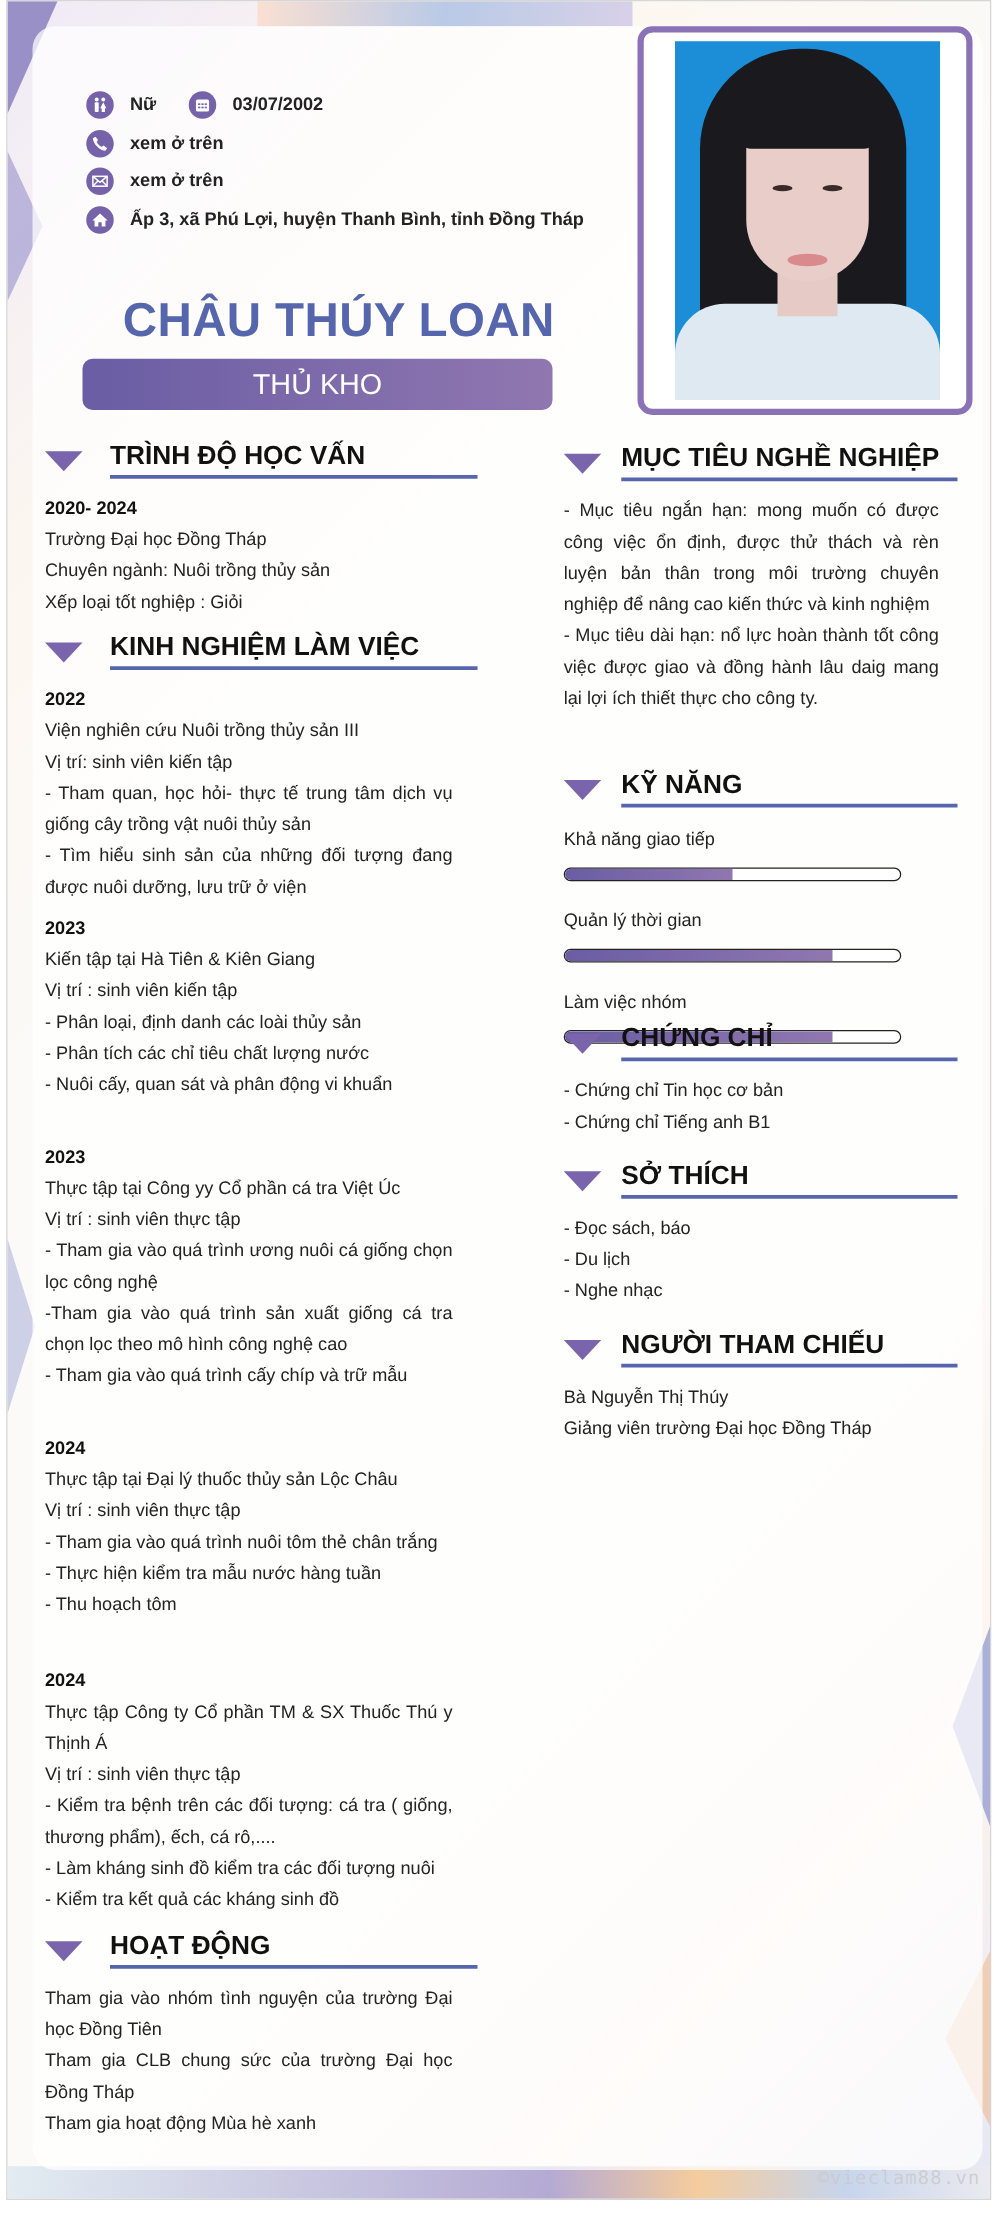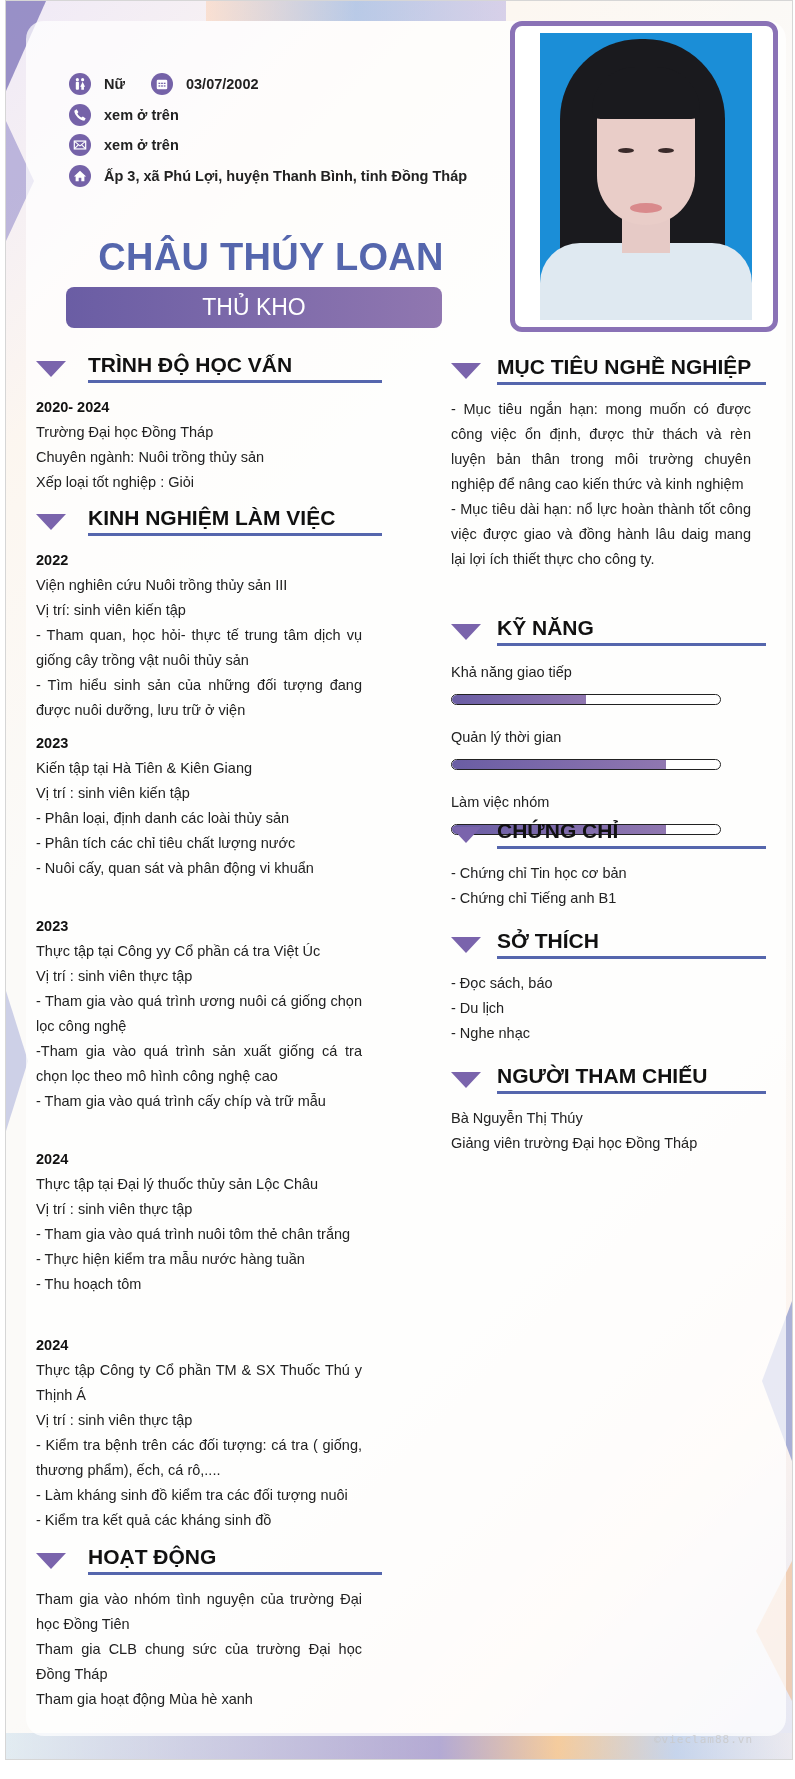--- a/index.html
+++ b/index.html
@@ -57,21 +57,21 @@
   .txt { font-size: 14.5px; line-height: 25px; color: #222; }
   .txt.j { text-align: justify; }
   .yr { font-weight: bold; font-size: 14.5px; line-height: 25px; color: #111; }
   .blk { margin-top: 8px; }
   .blk.big { margin-top: 33px; }
 
   .skill-label { font-size: 14.5px; line-height: 20px; margin-top: 10px; }
   .bar { margin-top: 12px; width: 270px; height: 11px; border: 1.3px solid #222; border-radius: 6px; background: #fff; overflow: hidden; }
   .bar .fill { height: 100%; background: linear-gradient(90deg, #6a5da4, #9077b0); border-radius: 5px 0 0 5px; }
 
-  .watermark { position: absolute; left: 654px; top: 1733px; font-family: "DejaVu Sans Mono", monospace; font-size: 11px; color: rgba(200,200,200,0.8); letter-spacing: 1px; }
+  .watermark { position: absolute; left: 654px; top: 1733px; font-family: "DejaVu Sans Mono", monospace; font-size: 15px; color: rgba(200,200,200,0.8); letter-spacing: 1px; }
 </style>
 </head>
 <body>
 
 <div class="page">
   <div class="deco top"></div>
   <div class="deco tl1"></div>
   <div class="deco tl2"></div>
   <div class="deco ml"></div>
   <div class="deco br1"></div>

